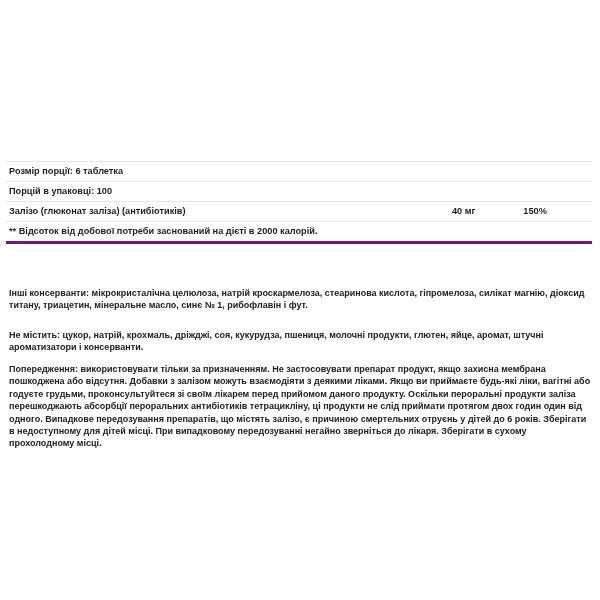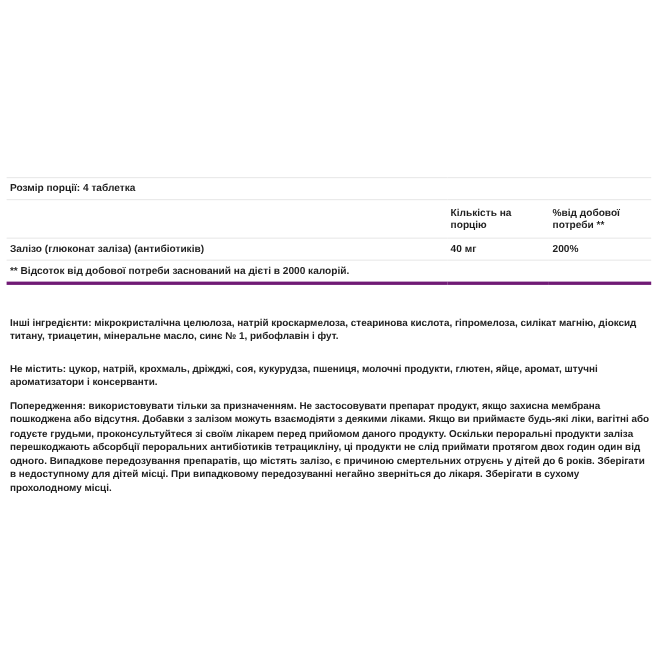--- a/index.html
+++ b/index.html
@@ -30,33 +30,31 @@
     #p-other { top: 287px; }
     #p-free { top: 329px; }
     #p-warn { top: 363px; }
   </style>
 </head>
 <body>
 
 <table class="facts">
   <tbody>
       <tr class="h20">
-    <td colspan="3">Розмір порції: 4 таблетка</td>
+    <td colspan="3">Розмір порції: 6 таблетка</td>
   </tr>
-  <tr class="h35">
-    <td class="col-name"></td>
-    <td class="col-amt">Кількість на порцію</td>
-    <td class="col-dv">%від добової потреби **</td>
+  <tr class="h20">
+    <td colspan="3">Порцій в упаковці: 100</td>
   </tr>
   <tr class="h20">
     <td>Залізо (глюконат заліза) (антибіотиків)</td>
     <td>40 мг</td>
-    <td>200%</td>
+    <td>150%</td>
   </tr>
   <tr class="h20 last">
     <td colspan="3">** Відсоток від добової потреби заснований на дієті в 2000 калорій.</td>
   </tr>
 </tbody>
   </table>
 
-<div class="para" id="p-other">Інші інгредієнти: мікрокристалічна целюлоза, натрій кроскармелоза, стеаринова кислота, гіпромелоза, силікат магнію, діоксид титану, триацетин, мінеральне масло, синє № 1, рибофлавін і фут.</div>
+<div class="para" id="p-other">Інші консерванти: мікрокристалічна целюлоза, натрій кроскармелоза, стеаринова кислота, гіпромелоза, силікат магнію, діоксид титану, триацетин, мінеральне масло, синє № 1, рибофлавін і фут.</div>
 <div class="para" id="p-free">Не містить: цукор, натрій, крохмаль, дріжджі, соя, кукурудза, пшениця, молочні продукти, глютен, яйце, аромат, штучні ароматизатори і консерванти.</div>
 <div class="para" id="p-warn">Попередження: використовувати тільки за призначенням. Не застосовувати препарат продукт, якщо захисна мембрана пошкоджена або відсутня. Добавки з залізом можуть взаємодіяти з деякими ліками. Якщо ви приймаєте будь-які ліки, вагітні або годуєте грудьми, проконсультуйтеся зі своїм лікарем перед прийомом даного продукту. Оскільки пероральні продукти заліза перешкоджають абсорбції пероральних антибіотиків тетрацикліну, ці продукти не слід приймати протягом двох годин один від одного. Випадкове передозування препаратів, що містять залізо, є причиною смертельних отруєнь у дітей до 6 років. Зберігати в недоступному для дітей місці. При випадковому передозуванні негайно зверніться до лікаря. Зберігати в сухому прохолодному місці.</div>
 
 </body></html>

